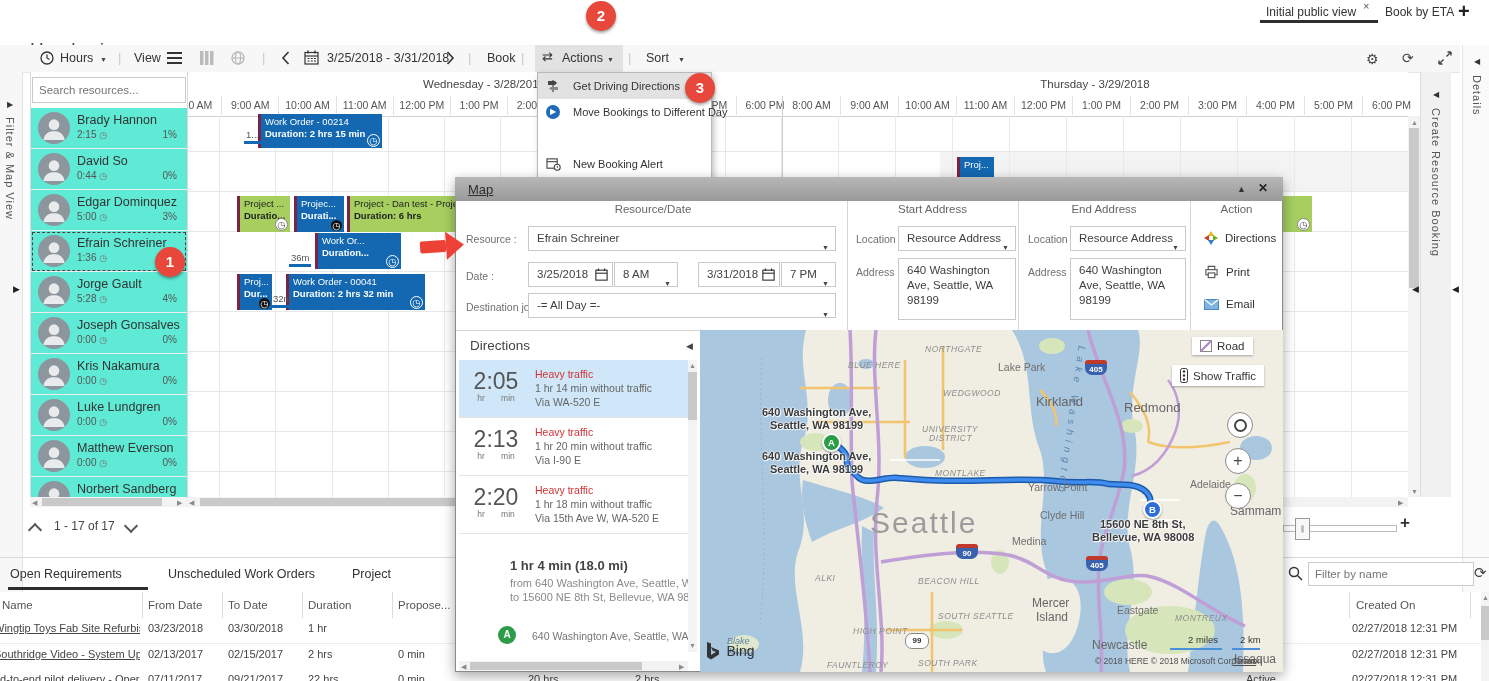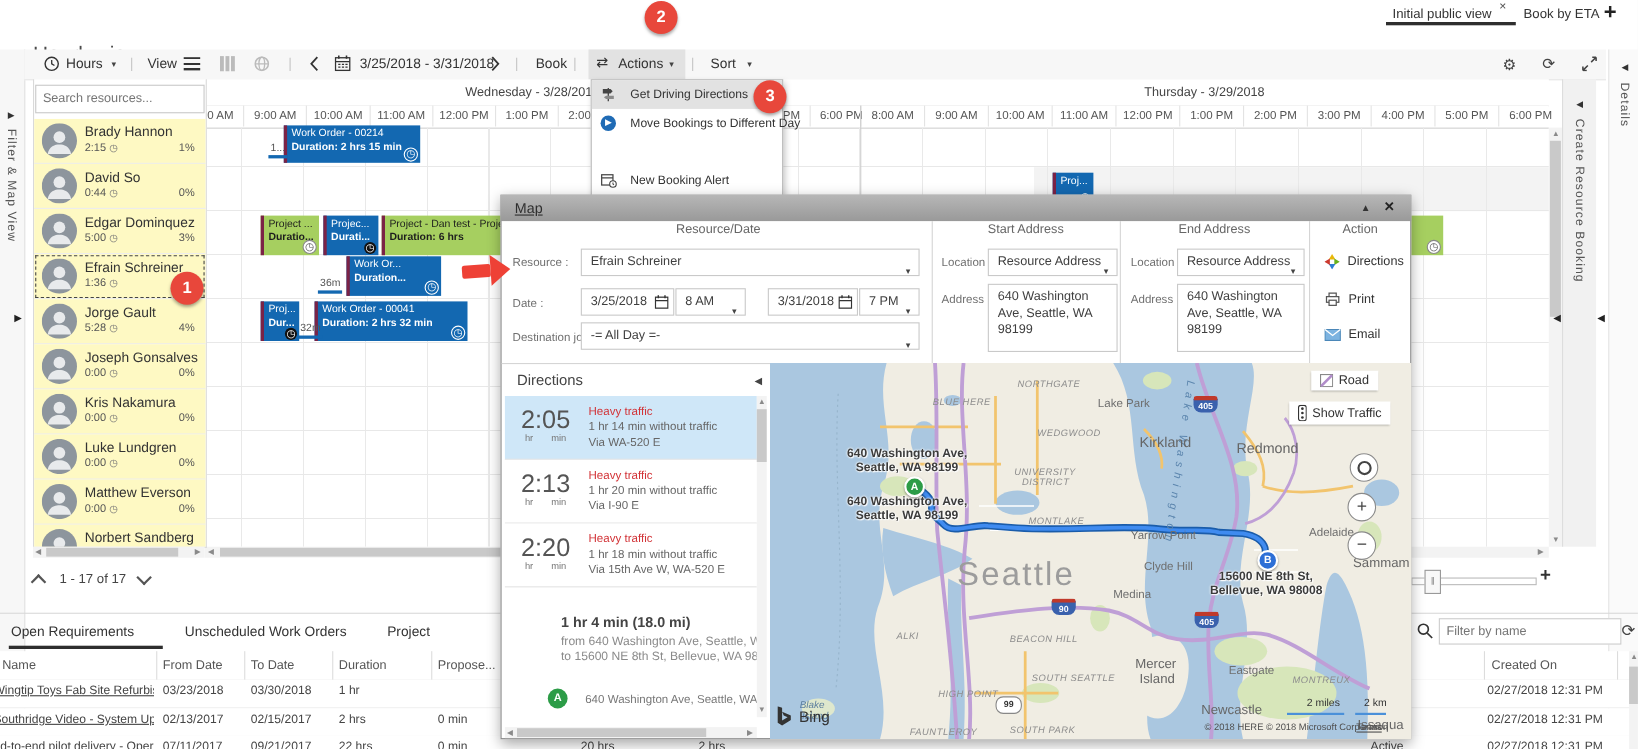--- a/index.html
+++ b/index.html
@@ -10,21 +10,21 @@
   .vtext{writing-mode:vertical-rl;font-size:11px;color:#555;letter-spacing:1px;}
   .sep{color:#c9c9c9;font-size:13px;}
   .tbtxt{font-size:12.5px;color:#333;}
   .caret{font-size:7px;color:#444;}
   .chev{width:8px;height:8px;border-left:2px solid #555;border-bottom:2px solid #555;display:inline-block;}
   .chev.up{transform:rotate(135deg);} .chev.down{transform:rotate(-45deg);}
   
   .toolbar{left:22px;top:45px;width:1438px;height:27px;background:#f7f7f7;border-bottom:1px solid #e6e6e6;}
   
   .respanel{left:30px;top:72px;width:156px;height:425px;background:#fff;border:1px solid #d9d9d9;border-top:none;z-index:15;}
-  .rrow{position:relative;height:40px;border-bottom:1px solid #ededed;background:#fef9c3;}
+  .rrow{position:relative;height:40px;border-bottom:1px solid #ededed;background:#5eead4;}
   .rrow .avk{position:absolute;left:7px;top:4px;}
   .rname{position:absolute;left:46px;top:5px;font-size:12.5px;color:#333;white-space:nowrap;}
   .rsub{position:absolute;left:46px;top:21px;width:104px;font-size:10px;color:#555;}
   .rpct{position:absolute;right:4px;top:0;}
   .rclk{font-size:9px;color:#777;}
   .sel-row{outline:1.5px dashed #444;outline-offset:-2px;}
   
   .tcell{flex:0 0 56.2px;text-align:center;font-size:10.5px;color:#555;line-height:19px;border-left:1px solid #e3e3e3;overflow:hidden;}
   .thu .tcell{flex:0 0 57px;}
   .dayhdr{font-size:11.5px;color:#444;text-align:center;line-height:24px;}
@@ -73,21 +73,21 @@
   .rd-p2{stroke:#bf9fd6;stroke-width:2.5;fill:none;}
   .rd-w{stroke:#fff;stroke-width:1.5;fill:none;}
   .route-c{stroke:#1a5caa;stroke-width:6.5;fill:none;stroke-linejoin:round;stroke-linecap:round;}
   .route{stroke:#3f8bf0;stroke-width:3.5;fill:none;stroke-linejoin:round;stroke-linecap:round;}
   .ml{position:absolute;white-space:nowrap;}
   .dist{font-size:8.5px;font-style:italic;color:#8d8d8d;letter-spacing:.5px;}
   .town{font-size:10.5px;color:#6f6f6f;margin-top:29px;}
   .city{font-size:13px;color:#666;}
   .city2{font-size:12px;color:#666;}
   .big{font-size:30px;color:#9c9c9c;letter-spacing:2px;}
-  .addr{font-size:11px;font-weight:bold;color:#3c3c3c;text-shadow:0 0 2px #fff,0 0 2px #fff,1px 1px 1px #fff;margin-left:8px;}
+  .addr{font-size:11px;font-weight:bold;color:#3c3c3c;text-shadow:0 0 2px #fff,0 0 2px #fff,1px 1px 1px #fff;}
   .town-i{font-size:9px;font-style:italic;color:#5d7f9e;}
   .lakewa{position:absolute;writing-mode:vertical-rl;font-style:italic;color:#5b85ad;font-size:10px;letter-spacing:5px;transform:rotate(8deg);}
   .sh{position:absolute;width:22px;height:11px;font-size:8px;font-weight:bold;text-align:center;}
   .sh.int{background:#3a61ad;color:#fff;border-radius:3px 3px 7px 7px;border-top:4px solid #c0392b;line-height:11px;}
   .sh.state{background:#fff;color:#333;border:1px solid #888;border-radius:7px;line-height:13px;height:14px;}
   .mk{position:absolute;width:15px;height:15px;border-radius:50%;color:#fff;font-size:9.5px;font-weight:bold;text-align:center;line-height:15px;border:2px solid #fff;box-shadow:0 1px 2px rgba(0,0,0,.4);z-index:3;}
   .mk.a{background:#2c9c47;} .mk.b{background:#2d6fd6;}
   .mapbtn{position:absolute;background:#fff;border:0;box-shadow:0 1px 2px rgba(0,0,0,.3);font-size:11.5px;color:#333;display:flex;align-items:center;gap:5px;padding:3px 8px;white-space:nowrap;}
   .mapcircle{position:absolute;width:26px;height:26px;border-radius:50%;background:#fff;border:1px solid #8a8a8a;color:#444;text-align:center;line-height:23px;font-size:16px;box-sizing:border-box;}
   

